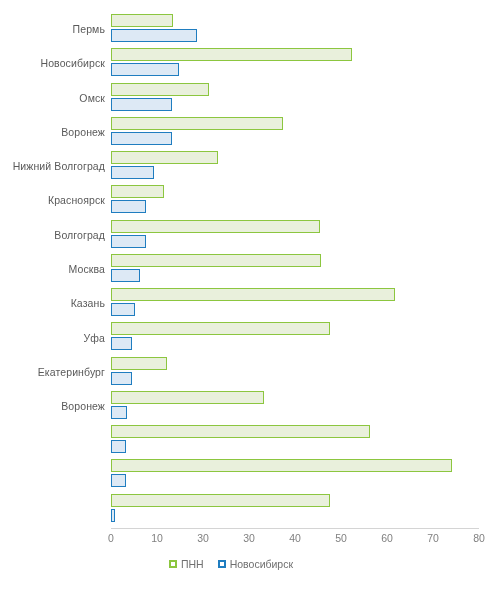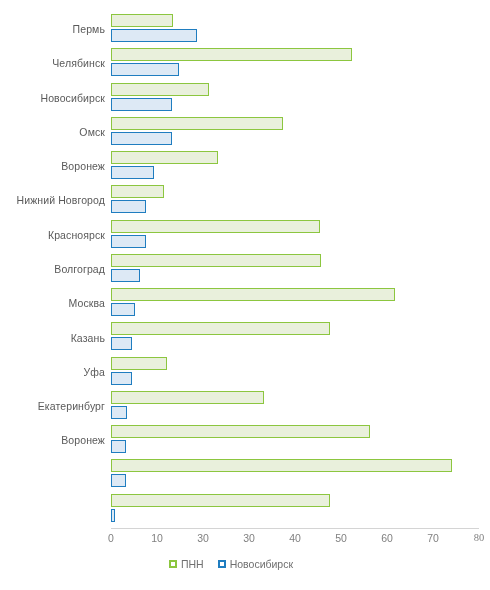--- a/index.html
+++ b/index.html
@@ -125,25 +125,24 @@
     white-space: nowrap;
   }
 </style>
 </head>
 <body>
 
 <div id="chart-root">
 
   <div id="cat-labels">
       <div class="cat-label">Пермь</div>
-      <div class="cat-label">Челябинск</div>
       <div class="cat-label">Новосибирск</div>
       <div class="cat-label">Омск</div>
       <div class="cat-label">Воронеж</div>
-      <div class="cat-label">Нижний Новгород</div>
+      <div class="cat-label">Нижний Волгоград</div>
       <div class="cat-label">Красноярск</div>
       <div class="cat-label">Волгоград</div>
       <div class="cat-label">Москва</div>
       <div class="cat-label">Казань</div>
       <div class="cat-label">Уфа</div>
       <div class="cat-label">Екатеринбург</div>
       <div class="cat-label">Воронеж</div>
     </div>
 
   <div id="plot-area">
@@ -213,21 +212,21 @@
 
   <div id="x-tick-labels">
       <div class="x-tick" style="left: 0%;">0</div>
       <div class="x-tick" style="left: 12.5%;">10</div>
       <div class="x-tick" style="left: 25%;">30</div>
       <div class="x-tick" style="left: 37.5%;">30</div>
       <div class="x-tick" style="left: 50%;">40</div>
       <div class="x-tick" style="left: 62.5%;">50</div>
       <div class="x-tick" style="left: 75%;">60</div>
       <div class="x-tick" style="left: 87.5%;">70</div>
-      <div class="x-tick" style="left: 100%; font-family: Liberation Serif, serif;">80</div>
+      <div class="x-tick" style="left: 100%;">80</div>
     </div>
 
   <div id="legend">
       <div class="legend-item">
         <span class="legend-swatch series-0" style="border-color: rgb(140, 198, 63);"></span>
         <span class="legend-text">ПНН</span>
       </div>
       <div class="legend-item">
         <span class="legend-swatch series-1" style="border-color: rgb(31, 125, 192);"></span>
         <span class="legend-text">Новосибирск</span>

